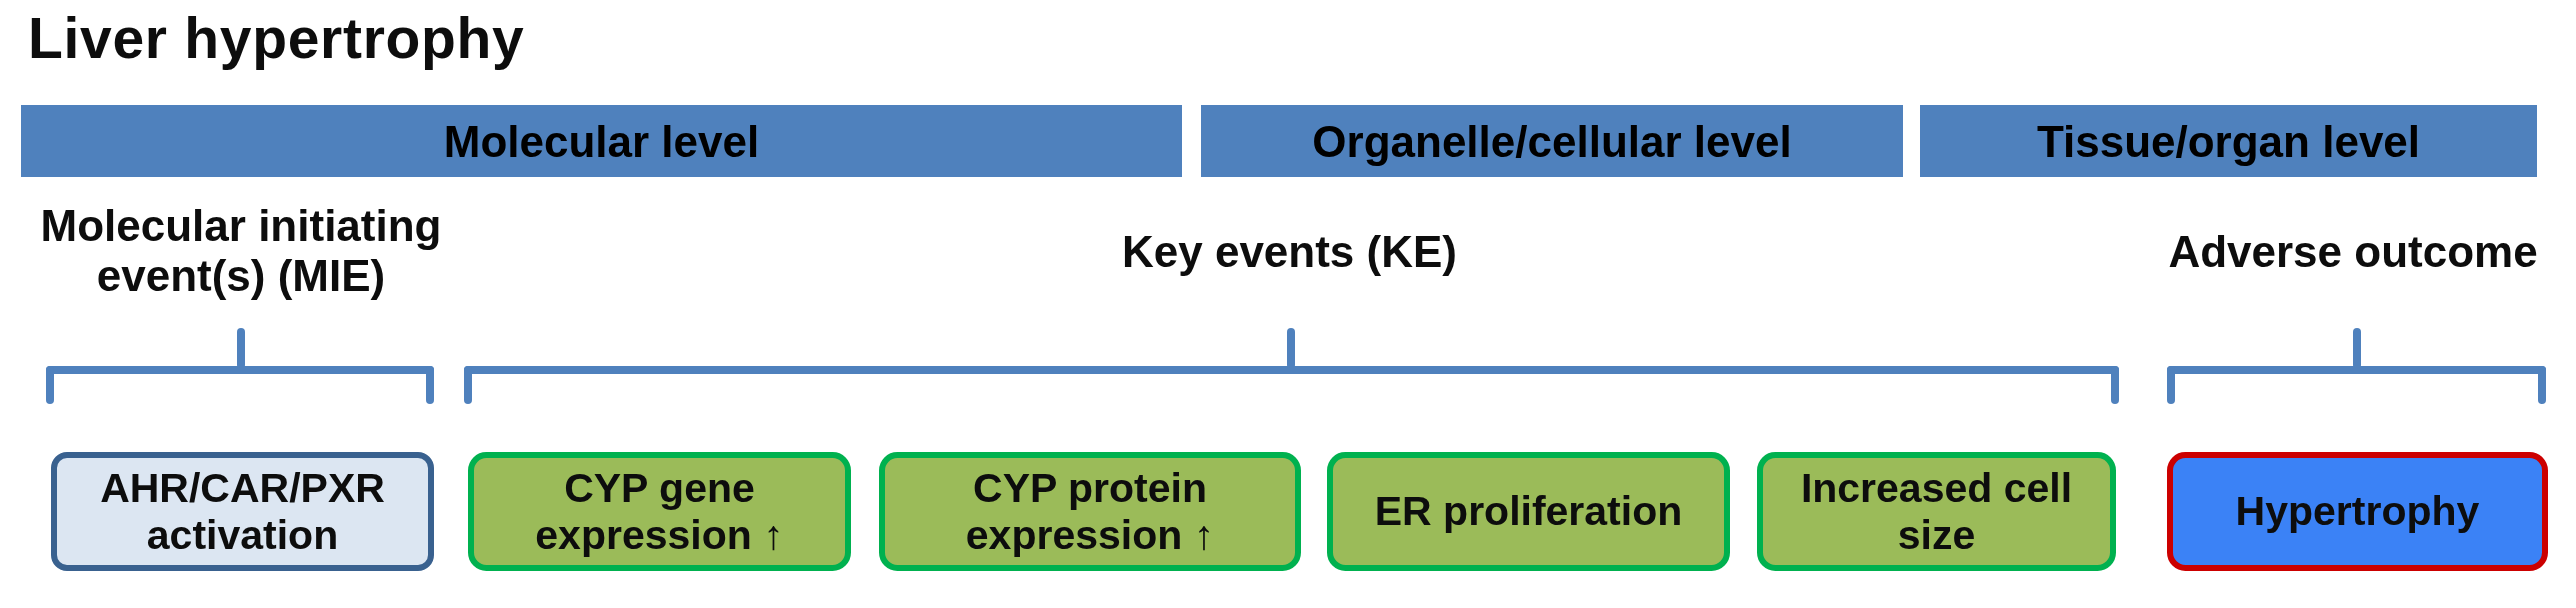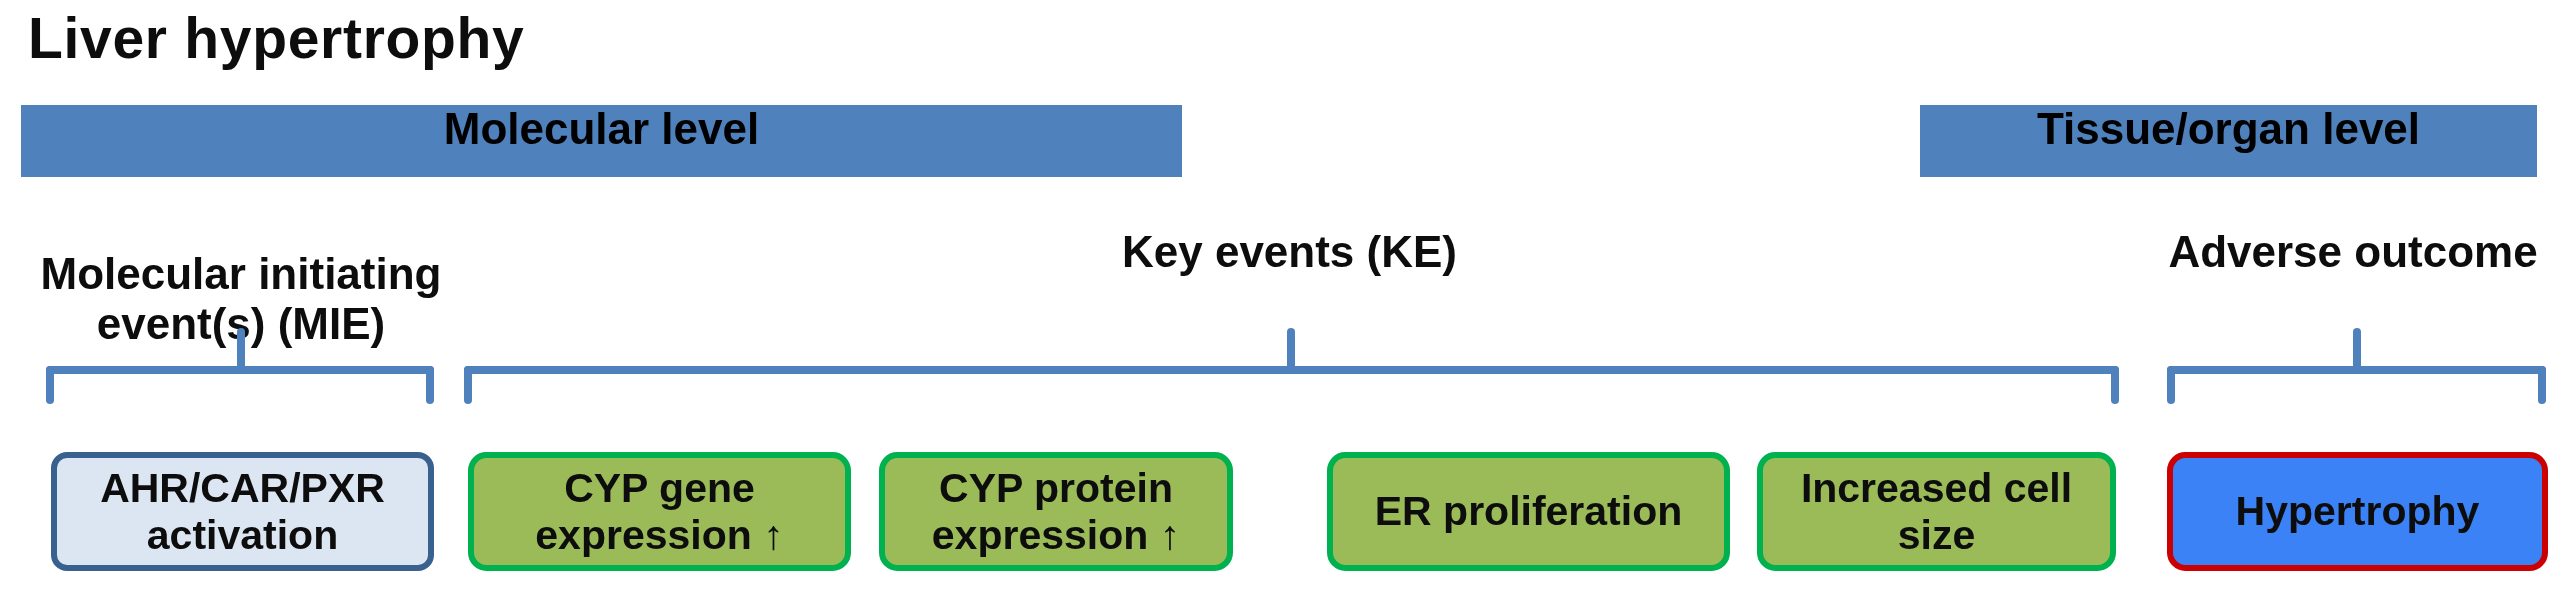--- a/index.html
+++ b/index.html
@@ -15,38 +15,38 @@
     font-size:57px;line-height:68px;
     letter-spacing:0.7px;
     color:#0d0d0d;
     white-space:nowrap;
   }
 
   
   .levelbar{
     position:absolute;top:105px;height:72px;
     background:#4f81bd;
-    display:flex;align-items:flex-start;justify-content:center;
+    display:flex;align-items:center;justify-content:center;
   }
   .levelbar span{
     font-size:44px;line-height:47px;color:#000000;white-space:nowrap;
   }
   #bar-molecular{left:21px;width:1161px;}
   #bar-organelle{left:1201px;width:702px;}
   #bar-tissue{left:1920px;width:617px;}
 
   
   .stagelabel{
     position:absolute;
     text-align:center;
     font-size:44px;line-height:50px;
     color:#0d0d0d;
     white-space:pre-line;
   }
-  #label-mie{left:14px;top:201px;width:454px;margin-top:48px;}
+  #label-mie{left:14px;top:201px;width:454px;}
   #label-ke{left:1006px;top:227px;width:567px;}
   #label-ao{left:2126px;top:227px;width:454px;}
 
   
   .brace{position:absolute;height:65px;}
   .brace .hbar{
     position:absolute;left:0;right:0;top:27px;height:7.8px;
     background:#4f81bd;border-radius:4.3px;
   }
   .brace .leg{
@@ -73,34 +73,37 @@
     display:flex;align-items:center;justify-content:center;
     box-sizing:border-box;
   }
   .box span{
     display:block;text-align:center;
     font-size:41px;line-height:47px;
     color:#0d0d0d;white-space:pre-line;
   }
   #box-mie-1{left:51px;width:383px;background:#dce6f2;border-color:#39618f;border-radius:16px;}
   #box-ke-1{left:468px;width:383px;background:#9bbb59;border-color:#00b14f;}
-  #box-ke-2{left:879px;width:354px;background:#9bbb59;border-color:#00b14f;}
+  #box-ke-2{left:879px;width:422px;background:#9bbb59;border-color:#00b14f;}
   #box-ke-3{left:1327px;width:403px;background:#9bbb59;border-color:#00b14f;}
   #box-ke-4{left:1757px;width:359px;background:#9bbb59;border-color:#00b14f;}
   #box-ao-1{left:2167px;width:381px;background:#3b82f6;border-color:#cc0000;}
 </style>
 </head>
 <body>
 
 <div id="stage">
 
   <div class="title">Liver hypertrophy</div>
 
   <div class="levelbar" id="bar-molecular">
     <span>Molecular level</span>
+  </div>
+  <div class="levelbar" id="bar-organelle">
+    <span>Organelle/cellular level</span>
   </div>
   <div class="levelbar" id="bar-tissue">
     <span>Tissue/organ level</span>
   </div>
 
   <div class="stagelabel" id="label-mie">Molecular initiating
 event(s) (MIE)</div>
   <div class="stagelabel" id="label-ke">Key events (KE)</div>
   <div class="stagelabel" id="label-ao">Adverse outcome</div>
 

